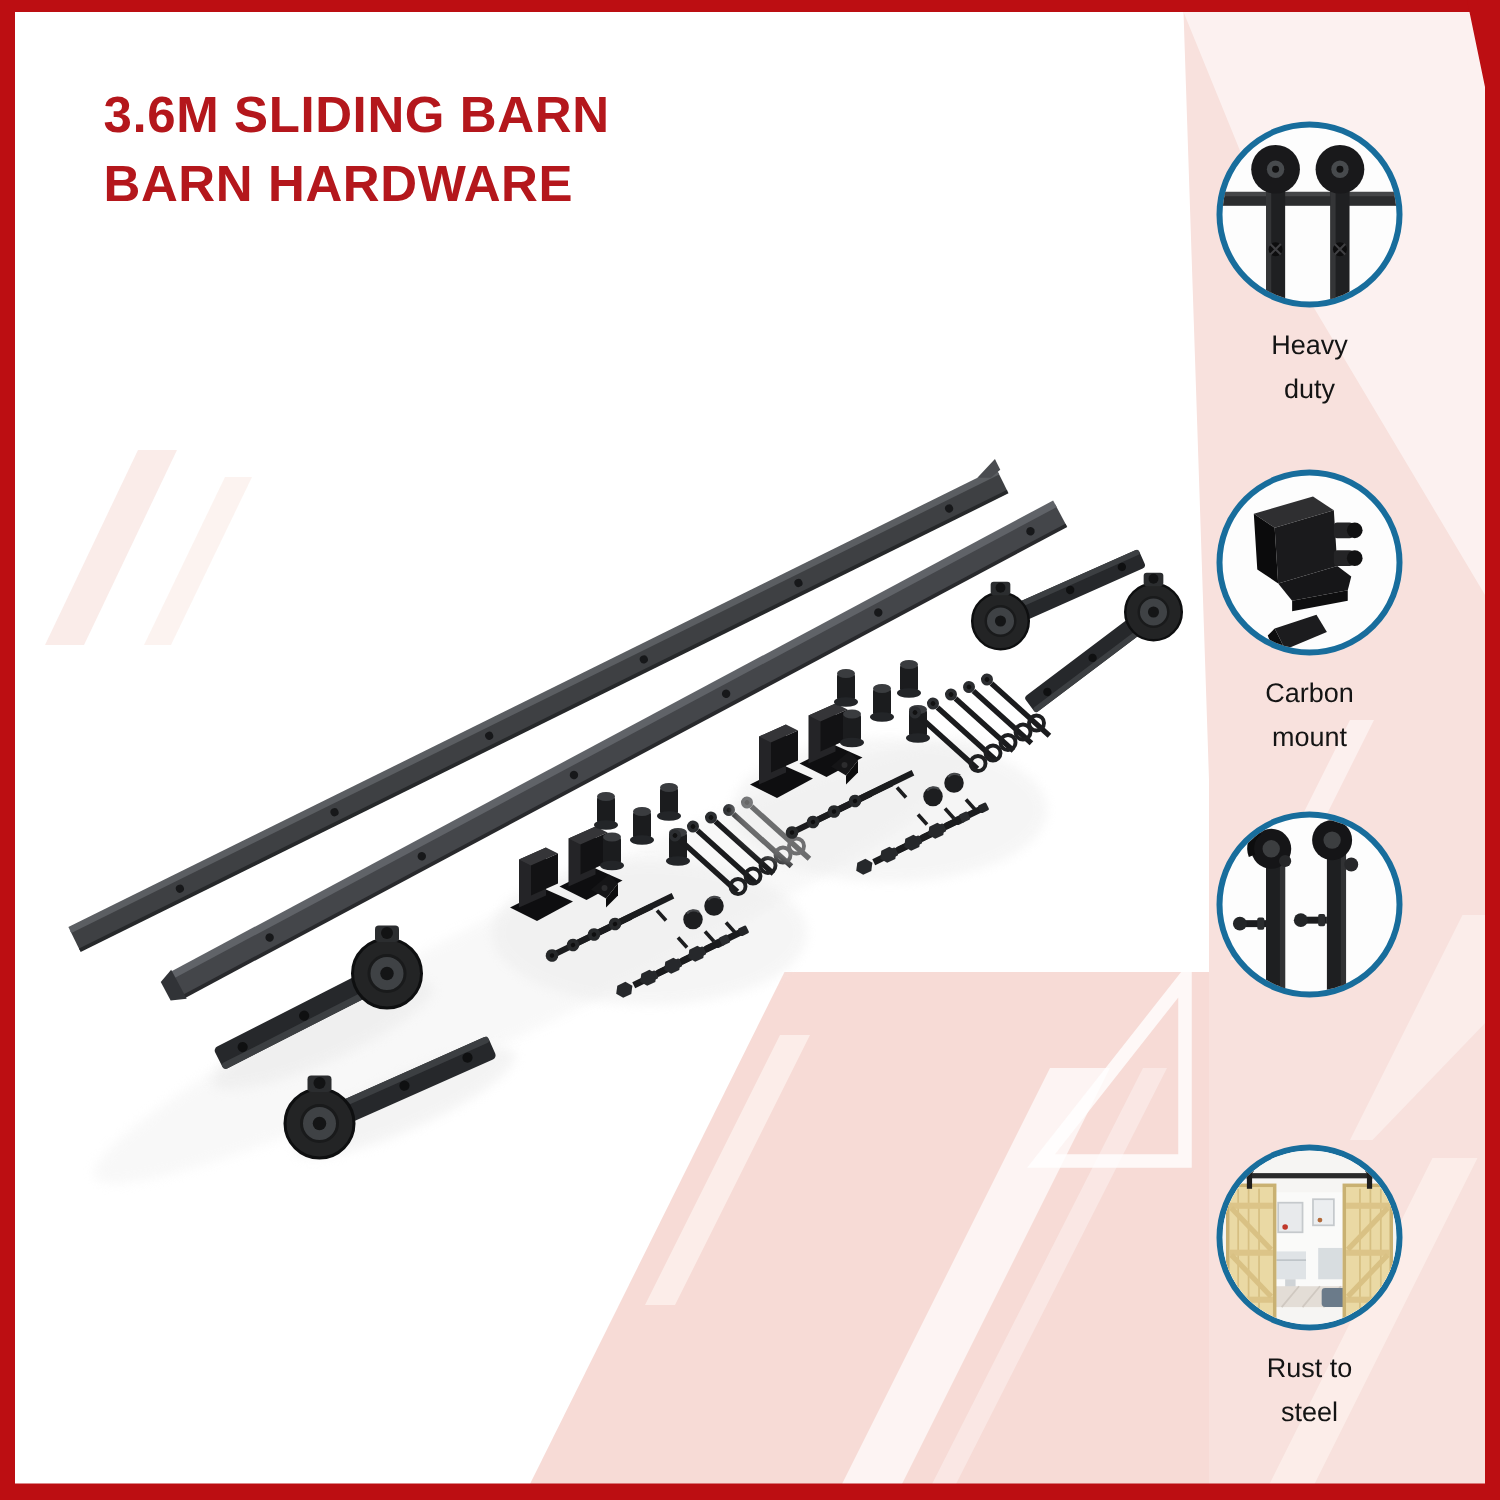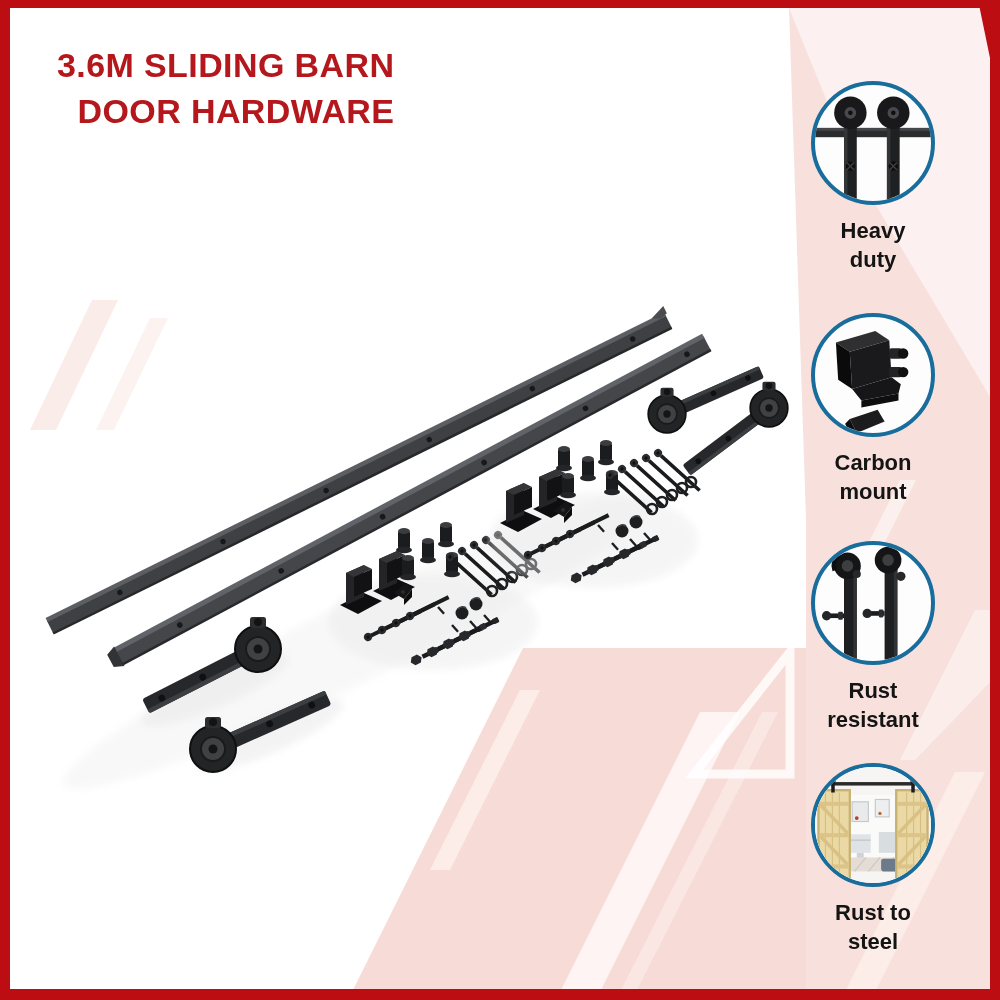--- a/index.html
+++ b/index.html
@@ -14,21 +14,21 @@
   .frame-right{position:absolute;right:0;top:0;width:22px;height:1000px;background:#bc0e12;z-index:6;
     clip-path:polygon(0 0,22px 0,22px 1000px,12px 1000px,12px 58px,0 0);}
   
   .title{position:absolute;left:57px;top:42px;z-index:4;color:#b4171c;font-weight:700;
     font-size:34px;line-height:46px;letter-spacing:.4px;}
   
   .feature{position:absolute;left:793px;width:160px;z-index:4;text-align:center;}
   .feature-circle{width:116px;height:116px;margin:0 auto;border:4px solid #186d9c;border-radius:50%;
     background:#fdfdfd;overflow:hidden;}
   .feature-circle svg{width:116px;height:116px;}
-  .feature-label{margin-top:11px;font-size:22px;line-height:29px;font-weight:700;color:#141414;}
+  .feature-label{margin-top:11px;font-size:18px;line-height:29px;font-weight:400;color:#141414;}
   .f1{top:81px;} .f2{top:313px;} .f3{top:541px;} .f4{top:763px;}
 </style>
 </head>
 <body>
 
 <div class="stage">
 
   <svg class="bg-decor" viewBox="0 0 1000 1000" aria-hidden="true">
     <g>
       <polygon points="352,992 523,648 806,648 806,992" fill="#f7dbd6"></polygon>
@@ -268,23 +268,23 @@
 
     <use href="#kit" transform="translate(338,527)"></use>
     <use href="#kit" transform="translate(498,445)"></use>
   </svg>
 
   <div class="frame-top"></div>
   <div class="frame-bottom"></div>
   <div class="frame-left"></div>
   <div class="frame-right"></div>
 
-  <h1 class="title" style="margin:0;text-align:right;">
+  <h1 class="title" style="margin:12px;">
     <span style="display:block;">3.6M SLIDING BARN</span>
-    <span style="display:block;">DOOR HARDWARE</span>
+    <span style="display:block;">BARN HARDWARE</span>
   </h1>
 
   <div class="feature f1">
     <div class="feature-circle">
       <svg viewBox="0 0 100 100">
         <rect x="-10" y="37" width="120" height="8" fill="#2b2c2e"></rect>
         <rect x="-10" y="37" width="120" height="2.5" fill="#454648"></rect>
         <g>
           <rect x="25" y="22" width="11" height="84" fill="#1f2022"></rect>
           <rect x="25" y="22" width="3" height="84" fill="#343537"></rect>
@@ -351,24 +351,20 @@
           <rect x="60" y="15" width="11" height="91" fill="#1e1f21"></rect>
           <rect x="68" y="15" width="3" height="91" fill="#313234"></rect>
           <circle cx="63" cy="13" r="11.5" fill="#151517"></circle>
           <circle cx="63" cy="13" r="5" fill="#3c3e40"></circle>
           <circle cx="74" cy="27" r="4" fill="#27282a"></circle>
           <rect x="46" y="57" width="14" height="4" fill="#1b1c1e"></rect>
           <circle cx="45" cy="59" r="4" fill="#232527"></circle>
           <rect x="55" y="55.5" width="4" height="7" rx="1" fill="#2a2c2e"></rect>
         </g>
       </svg>
-    </div>
-    <div class="feature-label">
-      <span style="display:block;">Rust</span>
-      <span style="display:block;">resistant</span>
     </div>
   </div>
 
   <div class="feature f4">
     <div class="feature-circle">
       <svg viewBox="0 0 100 100">
         <rect x="0" y="0" width="100" height="100" fill="#f6f5f3"></rect>
         <rect x="30" y="24" width="40" height="62" fill="#fafaf9"></rect>
         <rect x="32" y="30" width="14" height="17" fill="#e8eaec" stroke="#c5c9cc" stroke-width="1"></rect>
         <rect x="52" y="28" width="12" height="15" fill="#eceef0" stroke="#c5c9cc" stroke-width="1"></rect>

